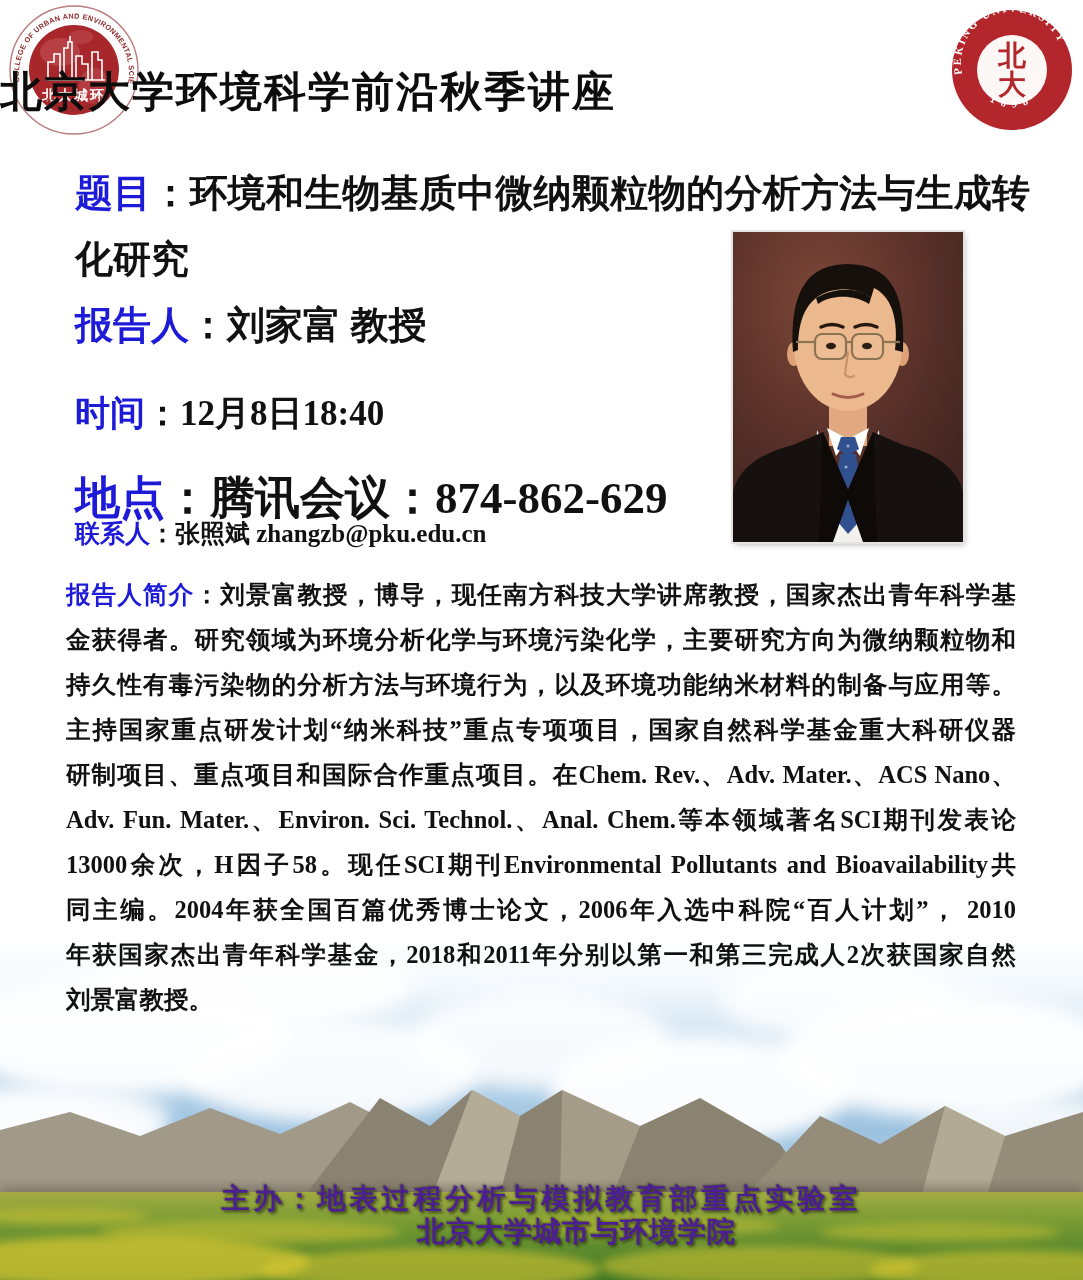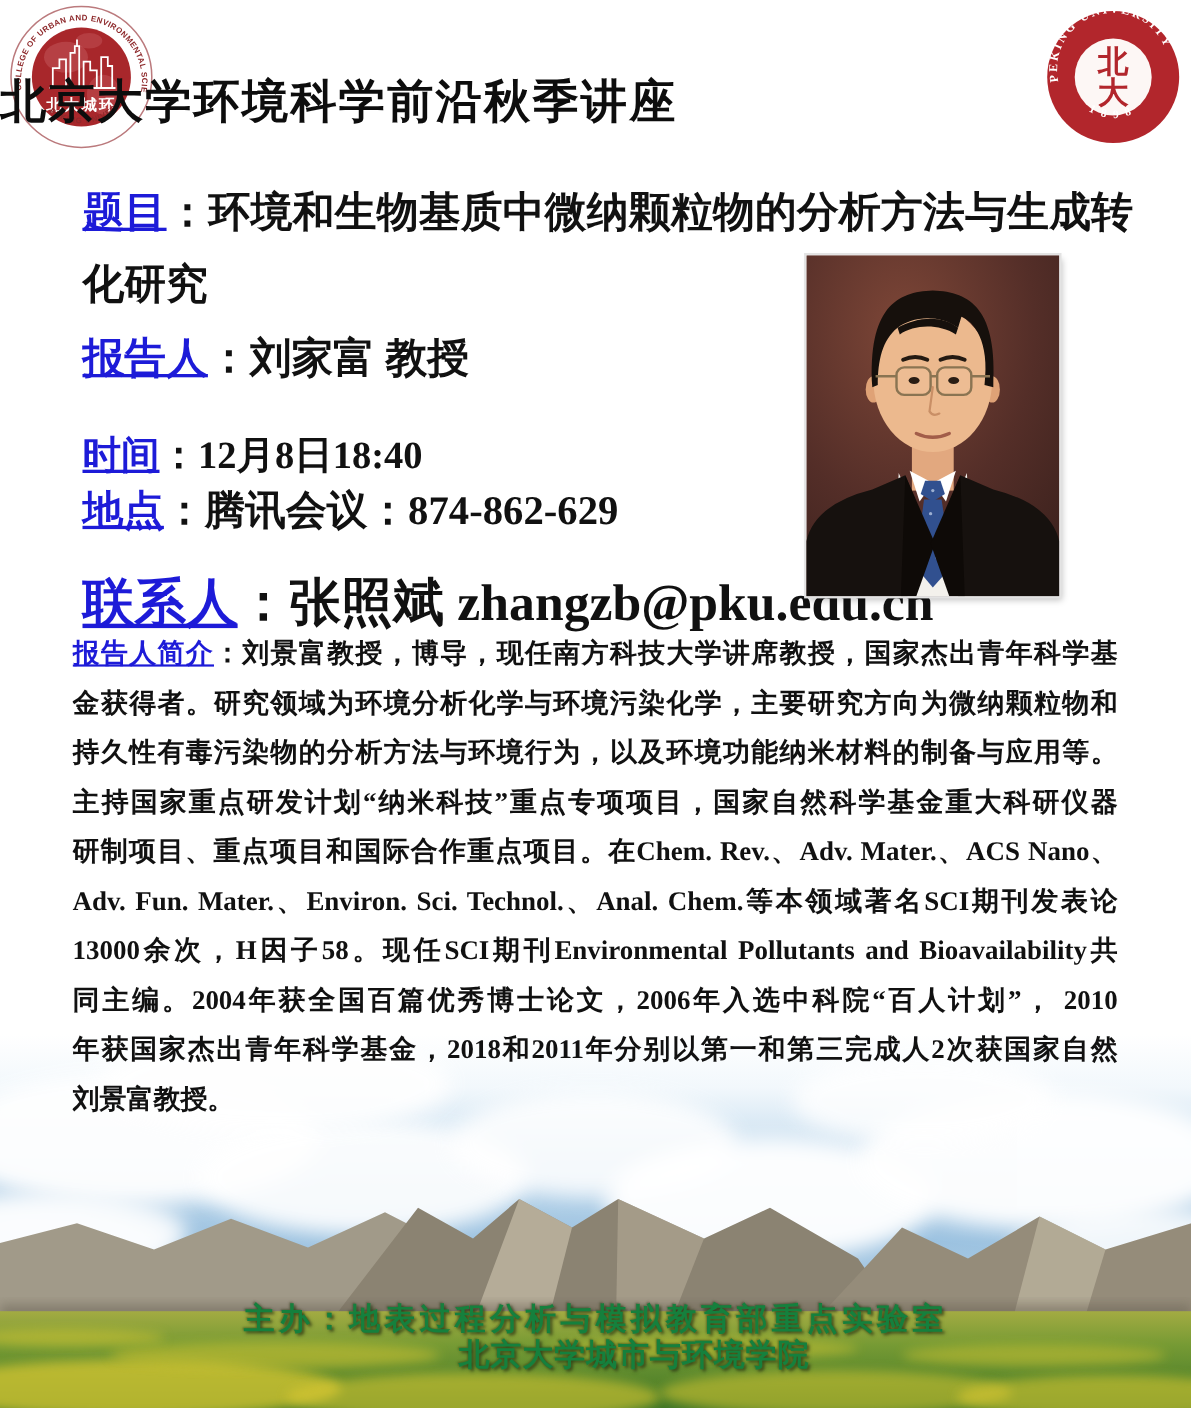--- a/index.html
+++ b/index.html
@@ -2,37 +2,37 @@
 <html><head>
 <meta charset="utf-8">
 <style>
   html,body{margin:0;padding:0;background:#888;}
   .page{position:relative;width:1083px;height:1280px;background:#ffffff;overflow:hidden;
         font-family:"Liberation Serif","DejaVu Serif",serif;color:#111;}
   .main-title{position:absolute;top:64px;left:0;width:100%;margin:0;text-align:left;
         font-family:"DejaVu Sans","Liberation Sans",sans-serif;font-weight:900;font-size:42px;
         letter-spacing:2px;color:#0d0d0d;z-index:2;}
   .row{position:absolute;left:75px;font-weight:bold;z-index:2;white-space:nowrap;text-align:right;}
-  .blue{color:#1d1bd8;text-decoration:underline;}
+  .blue{color:#1d1bd8;}
   .topic{top:160px;width:955px;font-size:38px;line-height:66px;text-align:justify;white-space:normal;}
   .speaker{top:300px;font-size:38px;}
   .time{top:390px;font-size:35px;}
-  .venue{top:439px;font-size:37px;}
-  .contact{top:517px;font-size:47px;}
+  .venue{top:468px;font-size:45px;}
+  .contact{top:517px;font-size:25px;}
   .bio{position:absolute;left:66px;top:572px;width:950px;z-index:2;font-weight:bold;font-size:24.5px;}
   .bio-line{height:45px;line-height:45px;text-align:justify;text-align-last:justify;overflow:hidden;}
   .bio-line.short{text-align-last:left;}
   .photo{position:absolute;left:733px;top:232px;width:230px;height:310px;z-index:2;
          box-shadow:0 0 0 2px #e3e3e3, 2px 3px 6px rgba(0,0,0,.25);}
   .photo svg{display:block;}
   .logo{position:absolute;z-index:2;}
   .logo-left{left:8px;top:4px;width:132px;height:132px;}
   .logo-right{left:950px;top:8px;width:124px;height:124px;}
   .landscape{position:absolute;left:0;top:940px;width:1083px;height:340px;z-index:1;}
-  .footer-line{position:absolute;left:0;width:100%;text-align:center;color:#15803d;font-weight:bold;z-index:3;
+  .footer-line{position:absolute;left:0;width:100%;text-align:center;color:#4c1d95;font-weight:bold;z-index:3;
         text-shadow:2px 2px 3px rgba(45,55,20,.85), -1px -1px 2px rgba(45,55,20,.45);}
   .footer1{top:1180px;font-size:28px;letter-spacing:4px;}
   .footer2{top:1213px;font-size:28px;letter-spacing:1px;padding-left:35px;}
 </style>
 </head>
 <body>
 
 <div class="page">
 
   <div class="logo logo-left">

